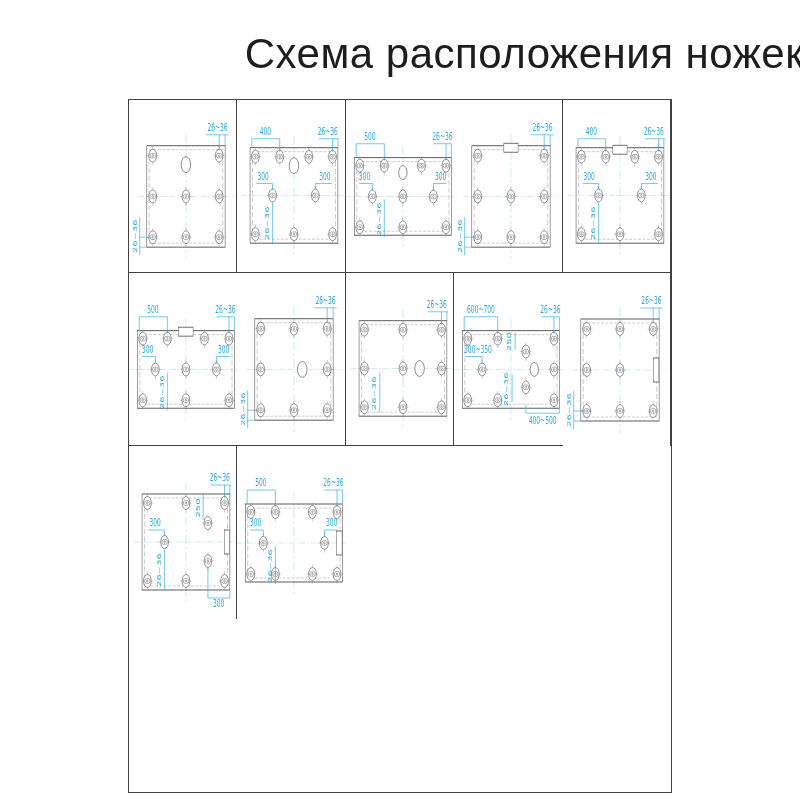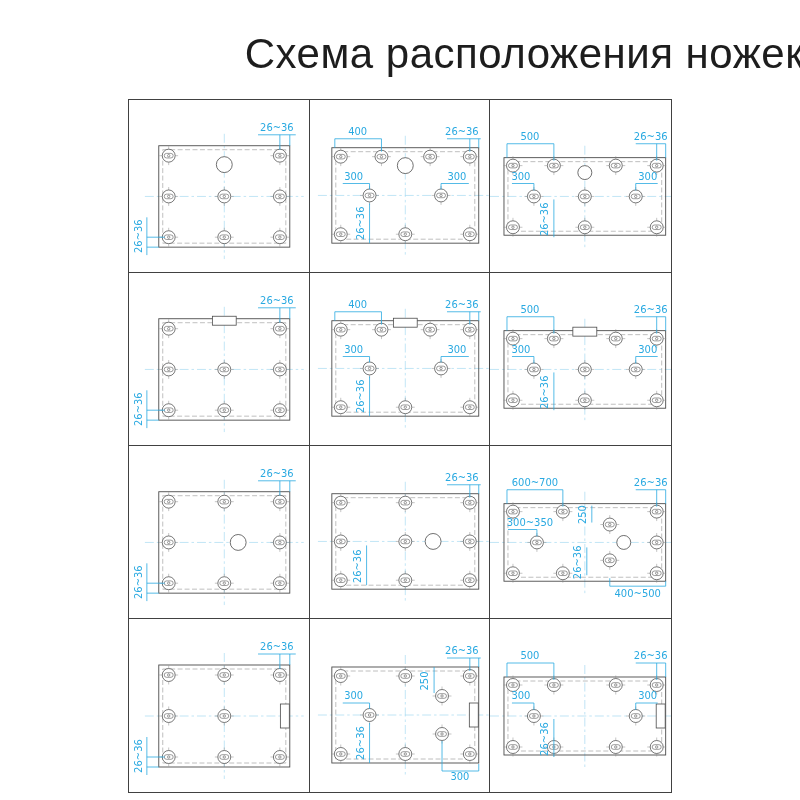--- a/index.html
+++ b/index.html
@@ -1,21 +1,21 @@
 <!DOCTYPE html>
 <html><head>
 <meta charset="utf-8">
 <style>
   html,body{margin:0;padding:0;background:#ffffff;}
   .page{position:relative;width:800px;height:800px;background:#fff;overflow:hidden;
         font-family:"Liberation Sans",sans-serif;}
   .title{position:absolute;top:26px;left:0;width:800px;text-align:right;margin:4px;
          font-size:42px;font-weight:400;color:#1d1d1d;letter-spacing:0.5px;}
   .grid{position:absolute;left:128px;top:99px;width:544px;height:694px;
-        display:grid;grid-template-columns:repeat(3,1fr);grid-template-rows:repeat(4,1fr);
+        display:grid;grid-template-columns:repeat(5,1fr);grid-template-rows:repeat(4,1fr);
         border:1.5px solid #414141;box-sizing:border-box;background:#fff;}
   .cell{border-right:1.5px solid #414141;border-bottom:1.5px solid #414141;
         box-sizing:border-box;overflow:hidden;}
   .cell:nth-child(3n){border-right:none;text-align:center;}
   .cell:nth-child(n+10){border-bottom:none;}
   .cell svg{display:block;width:100%;height:100%;}
   svg text{font-family:"DejaVu Sans","Liberation Sans",sans-serif;}
 </style>
 </head>
 <body>

